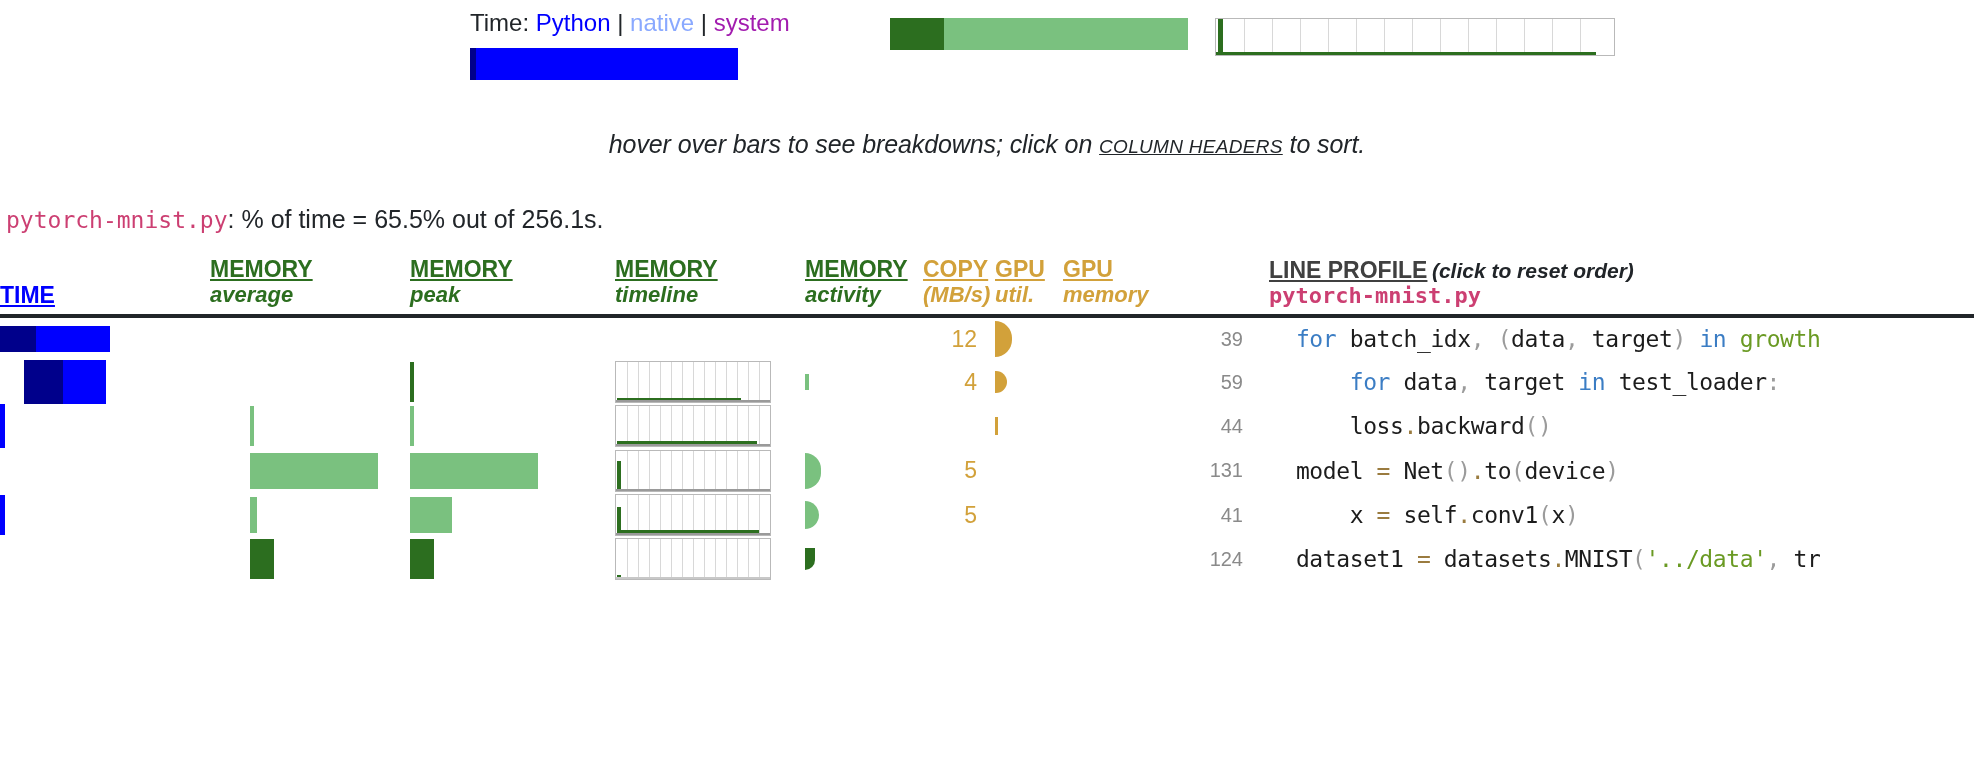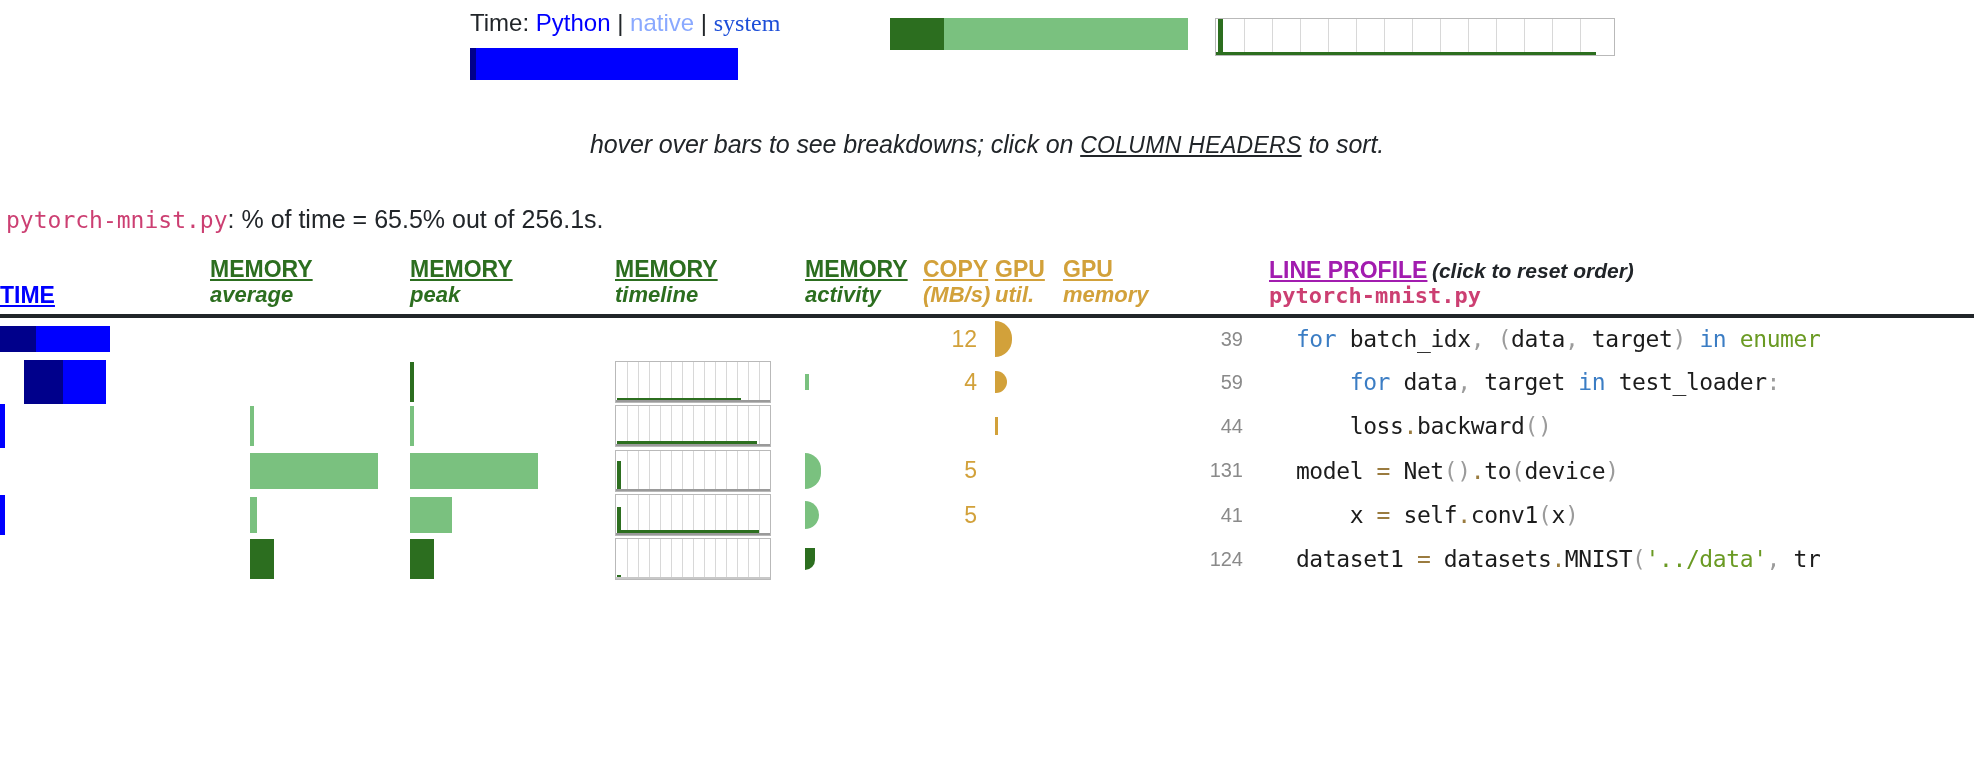--- a/index.html
+++ b/index.html
@@ -24,21 +24,21 @@
     font-size: 24px;
     font-weight: 700;
     color: #212529;
     white-space: nowrap;
     line-height: 30px;
   }
   .legend-label .lk { font-weight: 400; }
   .legend-label .val { font-weight: 400; }
   .py-time { color: #0000ff; font-weight: 400; }
   .native-time { color: #8aa9ff; font-weight: 400; }
-  .system-time { color: #1d4ed8; font-weight: 400; font-family: Liberation Serif, serif; }
+  .system-time { color: #a21caf; font-weight: 400; }
   .sep { color: #212529; font-weight: 400; }
   .py-mem { color: #2c6e1f; font-weight: 400; }
   .native-mem { color: #7ac17f; font-weight: 400; }
 
   .legend-bar {
     height: 32px;
     display: flex;
     margin-top: 10px;
   }
   .seg-dark-blue { background: #00008b; }
@@ -70,21 +70,21 @@
   
   .hint {
     text-align: center;
     font-size: 25px;
     font-style: italic;
     color: #212529;
     margin-top: 34px;
     letter-spacing: -0.1px;
   }
   .hint .ch {
-    font-size: 23px;
+    font-size: 19px;
     font-variant: small-caps;
     text-transform: uppercase;
     text-decoration: underline;
     letter-spacing: 0.3px;
   }
 
   
   .filesum {
     margin-top: 46px;
     padding-left: 6px;
@@ -119,21 +119,21 @@
   .hdr-sub {
     font-size: 22px;
     font-weight: 700;
     font-style: italic;
     line-height: 26px;
     white-space: nowrap;
   }
   .c-time { color: #0000ff; }
   .c-mem  { color: #2c6e1f; }
   .c-gold { color: #d2a13a; }
-  .c-dark { color: #a21caf; }
+  .c-dark { color: #404040; }
   .hdr-lp-note {
     font-size: 21px; font-weight: 700; font-style: italic;
     color: #212529; text-decoration: none;
   }
   .hdr-lp-file {
     font-family: "DejaVu Sans Mono", monospace;
     font-size: 22px; font-weight: 700; color: #cc3f72;
     text-decoration: none;
   }
   table.prof thead tr { border-bottom: 4px solid #212529; }
@@ -304,21 +304,21 @@
       <td></td>
       <td></td>
       <td class="act-cell"></td>
       <td class="numcell">12</td>
       <td class="gpucell">
         <div class="halfdisc" style="width:17px;height:36px;border-radius:0 18px 18px 0;"></div>
       </td>
       <td></td>
       <td class="lineno">39</td>
       <td>
-          <div class="code"><span class="pn">  </span><span class="kw">for</span> batch_idx<span class="pn">,</span> <span class="pn">(</span>data<span class="pn">,</span> target<span class="pn">)</span> <span class="kw">in</span> <span class="fn">enumer</span></div>
+          <div class="code"><span class="pn">  </span><span class="kw">for</span> batch_idx<span class="pn">,</span> <span class="pn">(</span>data<span class="pn">,</span> target<span class="pn">)</span> <span class="kw">in</span> <span class="fn">growth</span></div>
         </td>
     </tr>
 
     <tr style="height:40px">
       <td>
         <div class="bar" style="width:82px;margin-left:24px;height:44px;">
           <div class="barseg" style="width:47%;background:#00008b"></div>
           <div class="barseg" style="width:53%;background:#0000ff"></div>
         </div>
       </td>

